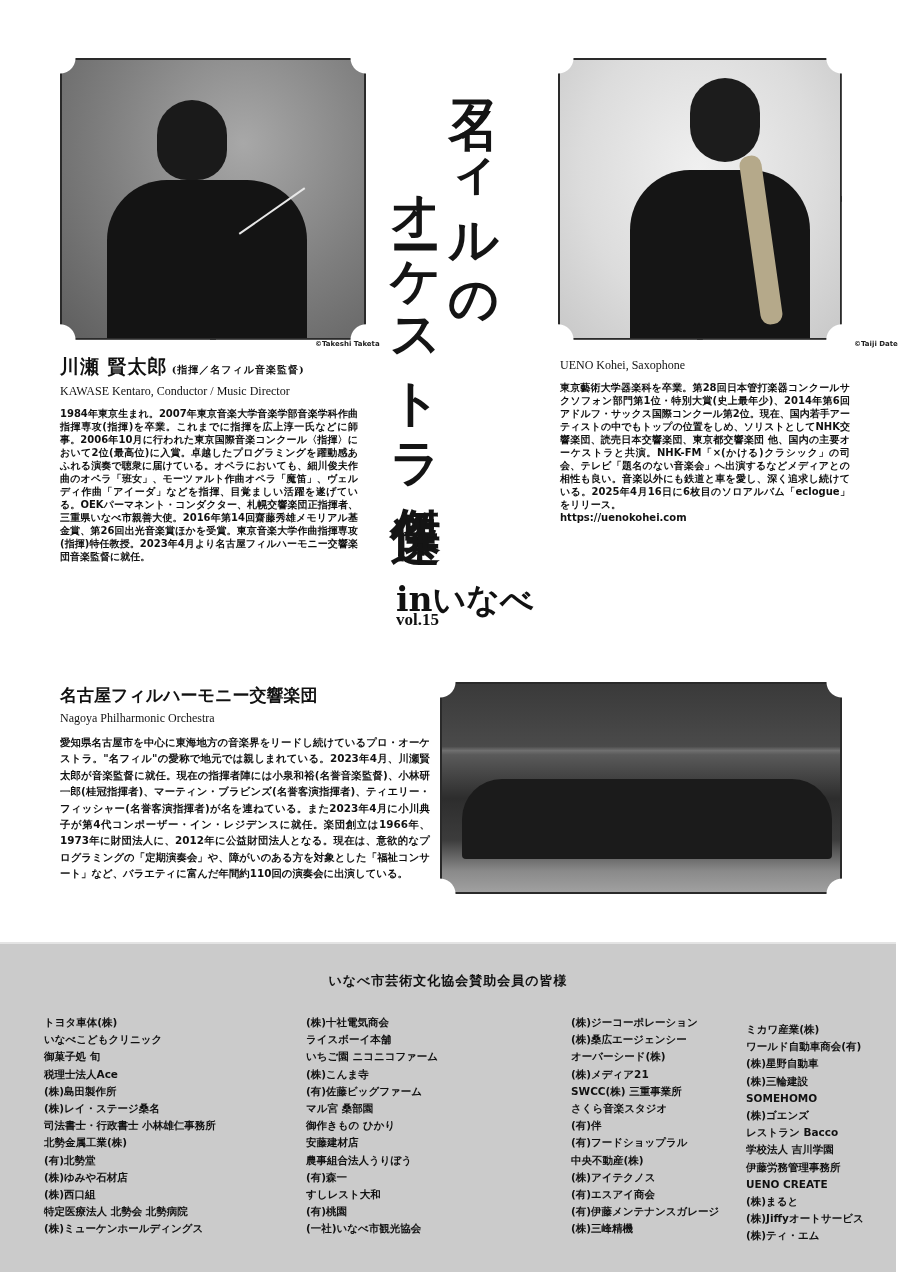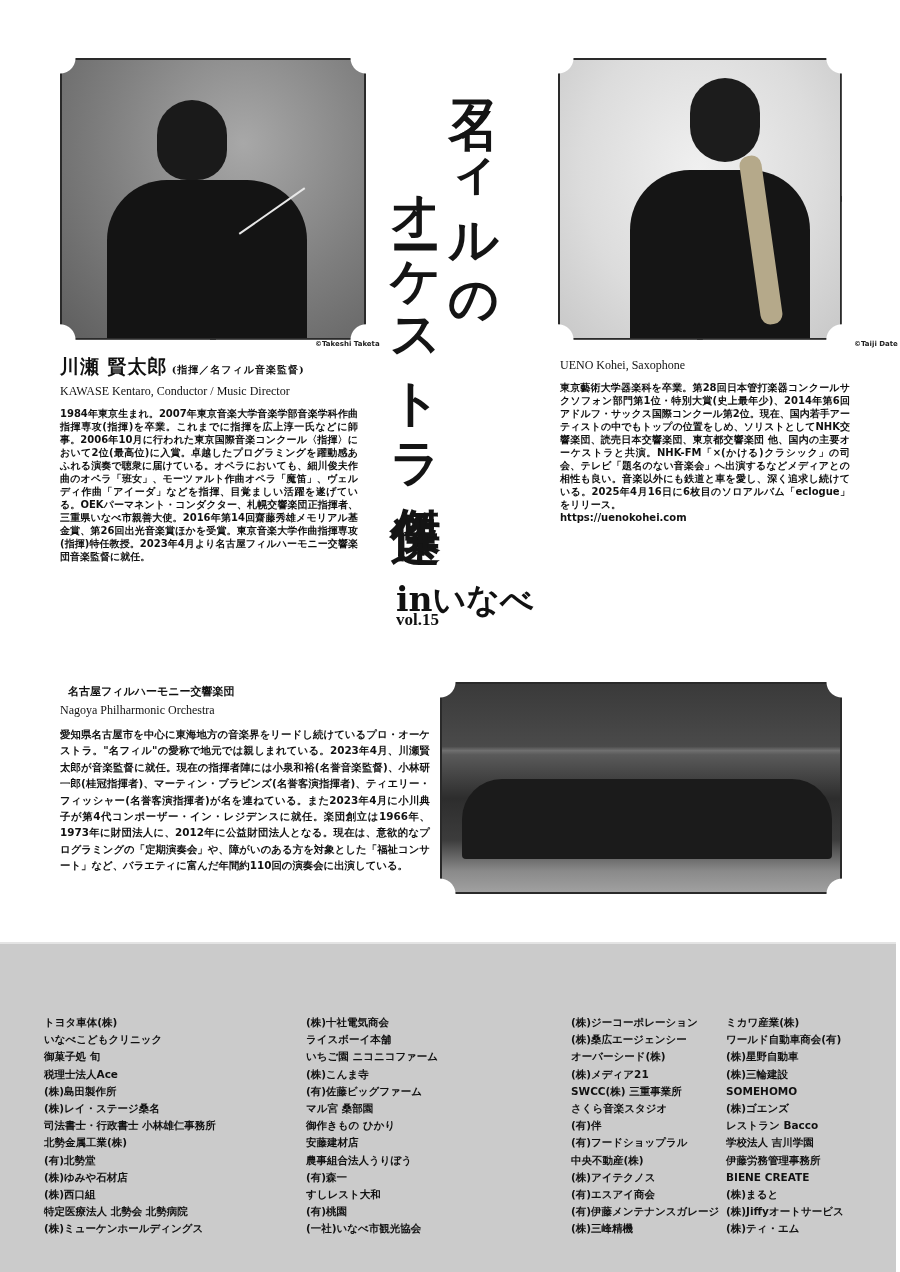--- a/index.html
+++ b/index.html
@@ -71,21 +71,21 @@
   }
   .subtitle-in {
     font-family: "DejaVu Serif", serif; font-weight: bold; font-size: 33px;
   }
   .subtitle-vol {
     font-family: "Liberation Serif", serif; font-weight: bold; font-size: 17px;
   }
 
   
   .orch-title {
-    font-family: "DejaVu Serif", serif; font-weight: bold; font-size: 11px; white-space: nowrap; margin-left: 8px;
+    font-family: "DejaVu Serif", serif; font-weight: bold; font-size: 17px; white-space: nowrap;
   }
 
   
   .sponsors {
     position: absolute; left: 0; top: 942px; width: 896px; height: 330px;
     background: #cbcbcb; border-top: 2px solid #e4e4e4;
   }
   .sponsors-title {
     position: absolute; left: 0; right: 0; top: 28px; text-align: center;
     font-size: 13px; font-weight: bold; letter-spacing: 1px;
@@ -133,20 +133,21 @@
   <div class="orch-title">名古屋フィルハーモニー交響楽団</div>
   <div class="name-en">Nagoya Philharmonic Orchestra</div>
   <div class="bio" style="font-size:10.4px;line-height:16.4px;">愛知県名古屋市を中心に東海地方の音楽界をリードし続けているプロ・オーケストラ。"名フィル"の愛称で地元では親しまれている。2023年4月、川瀬賢太郎が音楽監督に就任。現在の指揮者陣には小泉和裕(名誉音楽監督)、小林研一郎(桂冠指揮者)、マーティン・ブラビンズ(名誉客演指揮者)、ティエリー・フィッシャー(名誉客演指揮者)が名を連ねている。また2023年4月に小川典子が第4代コンポーザー・イン・レジデンスに就任。楽団創立は1966年、1973年に財団法人に、2012年に公益財団法人となる。現在は、意欲的なプログラミングの「定期演奏会」や、障がいのある方を対象とした「福祉コンサート」など、バラエティに富んだ年間約110回の演奏会に出演している。</div>
 </div>
 
 <div class="frame photo-orchestra">
   <div class="sil" style="left:20px;top:95px;width:370px;height:80px;border-radius:40px 40px 4px 4px;background:#1b1b1b;"></div>
 </div>
 
 <div class="sponsors">
+  <div class="sponsors-title">いなべ市芸術文化協会賛助会員の皆様</div>
 
   <div class="sp-col" style="left:44px;">
     <div>トヨタ車体(株)</div>
     <div>いなべこどもクリニック</div>
     <div>御菓子処 旬</div>
     <div>税理士法人Ace</div>
     <div>(株)島田製作所</div>
     <div>(株)レイ・ステージ桑名</div>
     <div>司法書士・行政書士 小林雄仁事務所</div>
     <div>北勢金属工業(株)</div>
@@ -182,28 +183,28 @@
     <div>さくら音楽スタジオ</div>
     <div>(有)伴</div>
     <div>(有)フードショップラル</div>
     <div>中央不動産(株)</div>
     <div>(株)アイテクノス</div>
     <div>(有)エスアイ商会</div>
     <div>(有)伊藤メンテナンスガレージ</div>
     <div>(株)三峰精機</div>
   </div>
 
-  <div class="sp-col" style="left:726px;">
+  <div class="sp-col" style="left:746px;margin-top:7px;">
     <div>ミカワ産業(株)</div>
     <div>ワールド自動車商会(有)</div>
     <div>(株)星野自動車</div>
     <div>(株)三輪建設</div>
     <div>SOMEHOMO</div>
     <div>(株)ゴエンズ</div>
     <div>レストラン Bacco</div>
     <div>学校法人 吉川学園</div>
     <div>伊藤労務管理事務所</div>
-    <div>BIENE CREATE</div>
+    <div>UENO CREATE</div>
     <div>(株)まると</div>
     <div>(株)Jiffyオートサービス</div>
     <div>(株)ティ・エム</div>
   </div>
 </div>
 
 </body></html>

